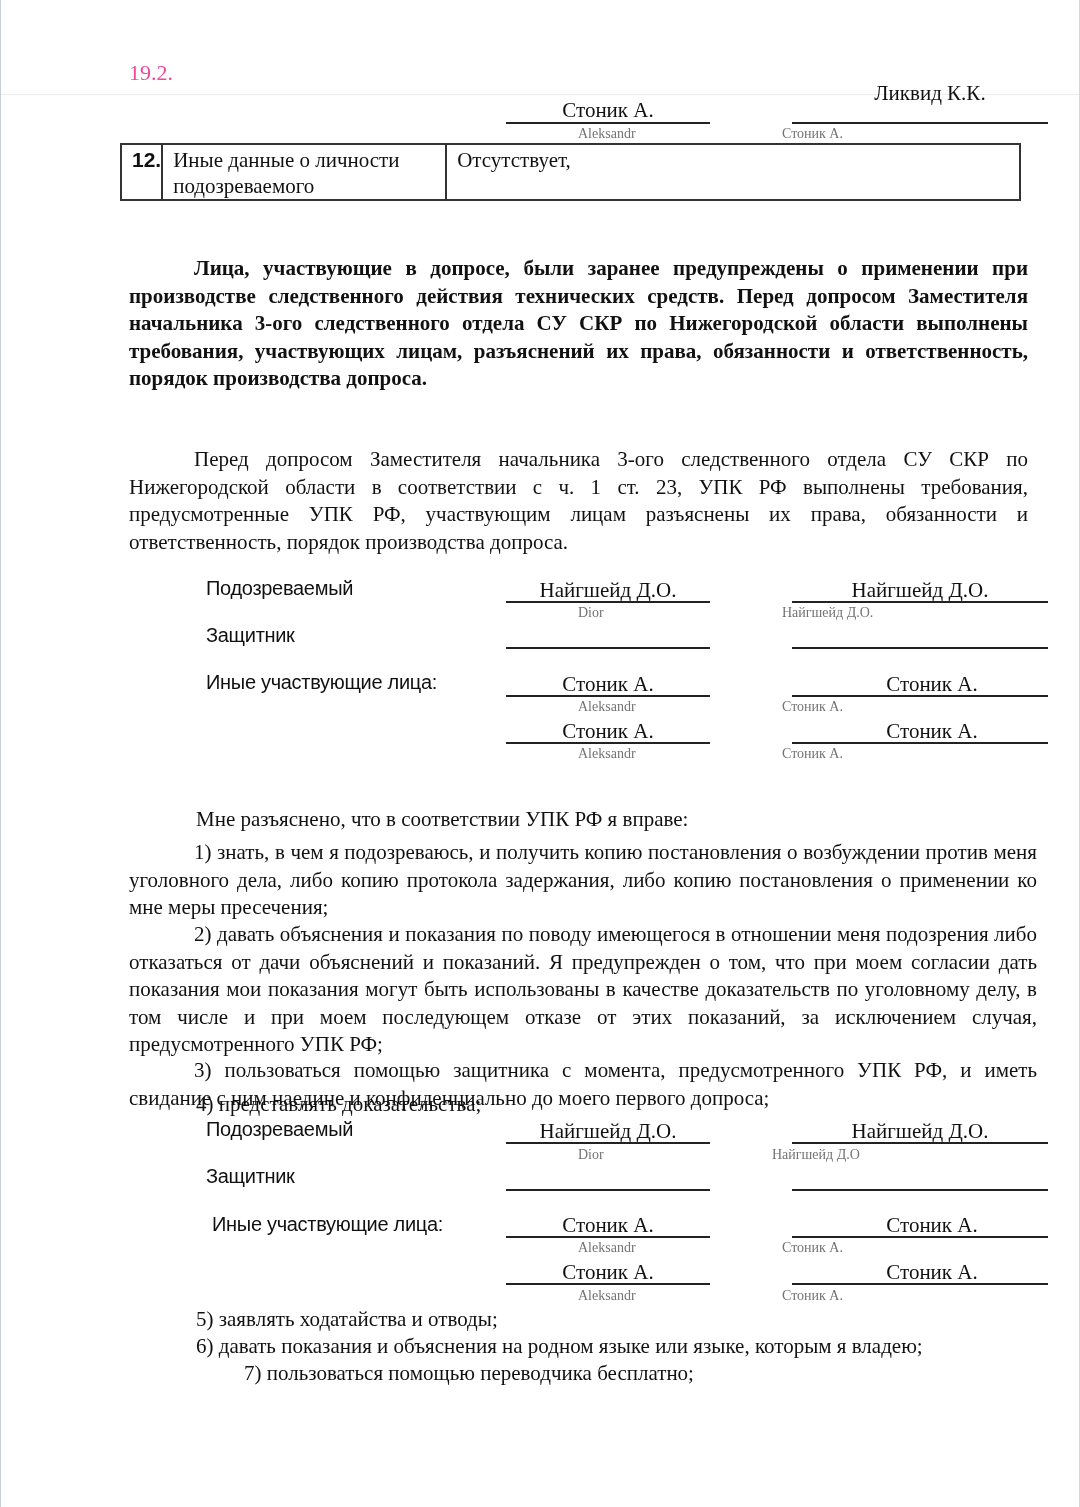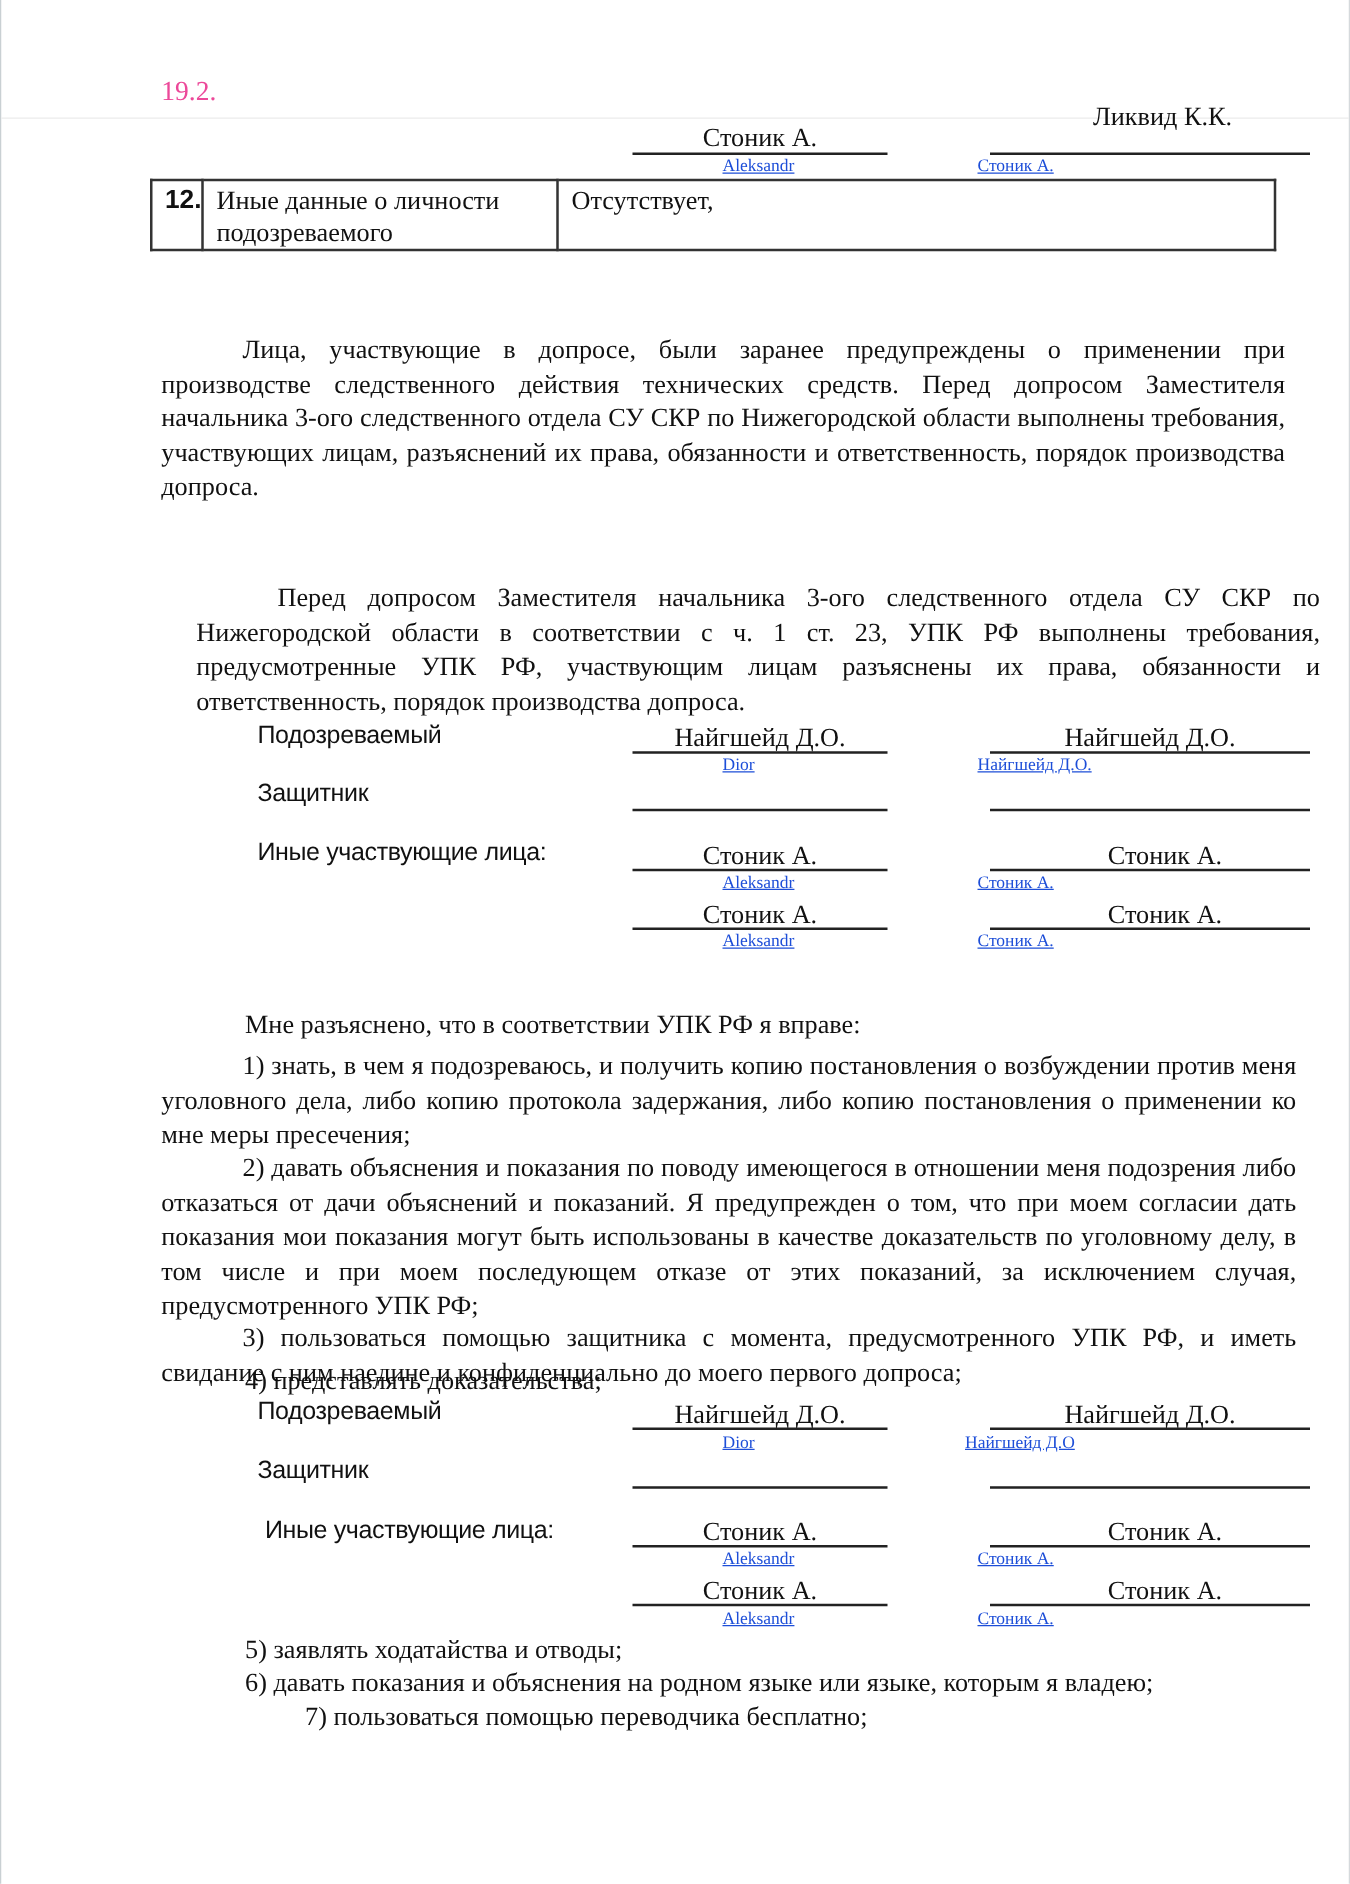--- a/index.html
+++ b/index.html
@@ -8,21 +8,21 @@
     font-family:"Liberation Serif", serif; color:#111;
   }
   .frame-left { position:absolute; left:0; top:0; width:1px; height:1507px; background:#c9d0d3; }
   .frame-right { position:absolute; right:0; top:0; width:1px; height:1507px; background:#d5d9dc; }
   .page-num { position:absolute; left:129px; top:60px; font-size:22px; color:#ec4899; }
   .page-sep { position:absolute; left:1px; right:1px; top:94px; height:1px; background:#ececec; }
 
   .abs { position:absolute; }
   .sig-name { font-size:21px; text-align:center; line-height:24px; color:#111; }
   .sig-line { height:0; border-top:2px solid #222; }
-  .sig-sub { font-size:14px; line-height:16px; color:#1d4ed8;text-decoration:underline; }
+  .sig-sub { font-size:14px; line-height:16px; color:#737373; }
 
   table.info { position:absolute; left:120px; top:143px; width:901px; border-collapse:collapse; font-size:21px; }
   table.info td { border:2px solid #333; vertical-align:top; padding:2px 10px 0 10px; line-height:26px; }
   td.num { width:29px; font-family:"Liberation Sans", sans-serif; font-weight:bold; padding-left:10px !important; padding-right:0 !important; }
   td.lbl { width:262px; }
 
   .para { position:absolute; left:129px; width:899px; font-size:21px; line-height:27.5px; text-align:justify; text-indent:65px; margin:0; }
   .para.wide { width:908px;margin-top:20px; }
   .line { position:absolute; left:196px; font-size:21px; line-height:27.5px; white-space:nowrap; }
 
@@ -49,22 +49,22 @@
 <table class="info">
   <tbody>
       <tr>
     <td class="num">12.</td>
     <td class="lbl">Иные данные о личности подозреваемого</td>
     <td>Отсутствует,</td>
   </tr>
 </tbody>
   </table>
 
-<p class="para" style="top:266px;">Лица, участвующие в допросе, были заранее предупреждены о применении при производстве следственного действия технических средств. Перед допросом Заместителя начальника 3-ого следственного отдела СУ СКР по Нижегородской области выполнены требования, участвующих лицам, разъяснений их права, обязанности и ответственность, порядок производства допроса.</p>
-<p class="para" style="top:465px;margin-left:28px;">Перед допросом Заместителя начальника 3-ого следственного отдела СУ СКР по Нижегородской области в соответствии с ч. 1 ст. 23, УПК РФ выполнены требования, предусмотренные УПК РФ, участвующим лицам разъяснены их права, обязанности и ответственность, порядок производства допроса.</p>
+<p class="para" style="top:255px;font-weight:bold;">Лица, участвующие в допросе, были заранее предупреждены о применении при производстве следственного действия технических средств. Перед допросом Заместителя начальника 3-ого следственного отдела СУ СКР по Нижегородской области выполнены требования, участвующих лицам, разъяснений их права, обязанности и ответственность, порядок производства допроса.</p>
+<p class="para" style="top:446px;">Перед допросом Заместителя начальника 3-ого следственного отдела СУ СКР по Нижегородской области в соответствии с ч. 1 ст. 23, УПК РФ выполнены требования, предусмотренные УПК РФ, участвующим лицам разъяснены их права, обязанности и ответственность, порядок производства допроса.</p>
 
 <div>
   <div class="lab" style="left:206px; top:577px;">Подозреваемый</div>
   <div class="lab" style="left:206px; top:624px;">Защитник</div>
   <div class="lab" style="left:206px; top:671px;">Иные участвующие лица:</div>
 
   <div class="abs sig-name" style="left:506px; top:578px; width:204px;">Найгшейд Д.О.</div>
   <div class="abs sig-line" style="left:506px; top:601px; width:204px;"></div>
   <div class="abs sig-sub" style="left:578px; top:605px;">Dior</div>
   <div class="abs sig-name" style="left:792px; top:578px; width:256px;">Найгшейд Д.О.</div>

